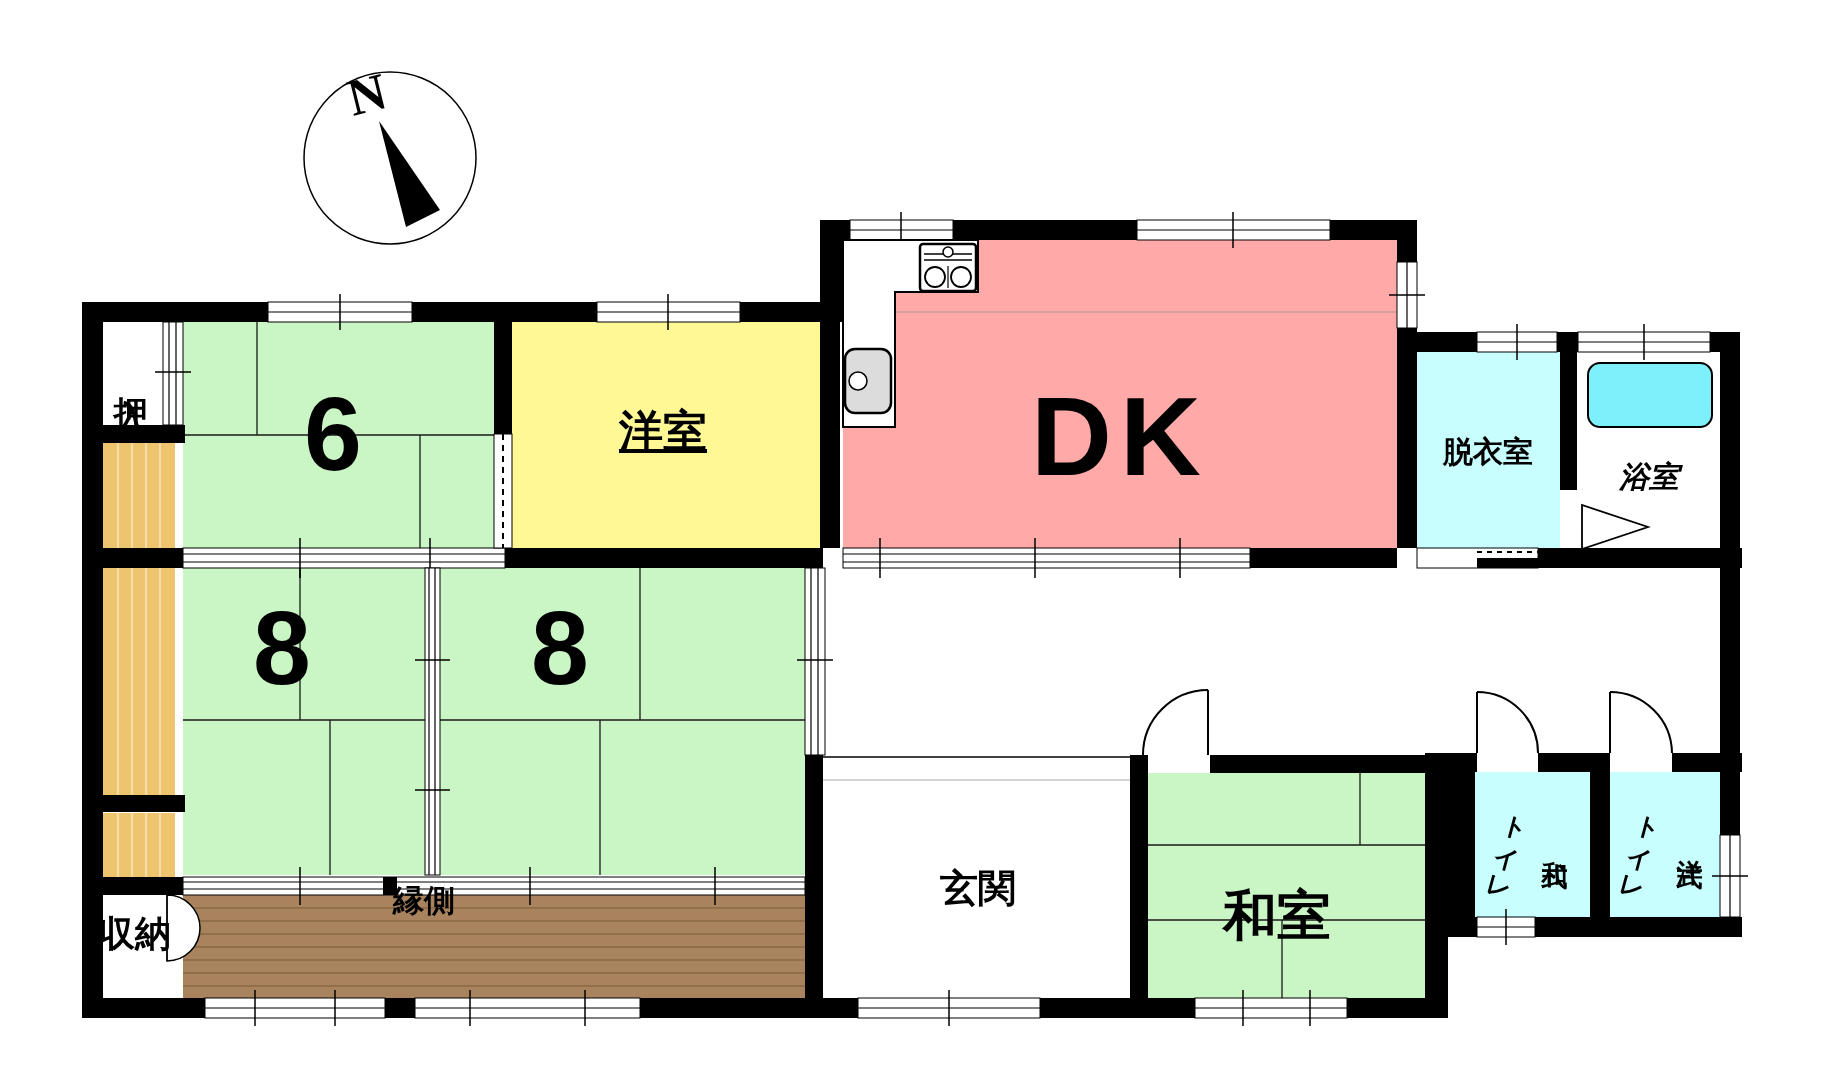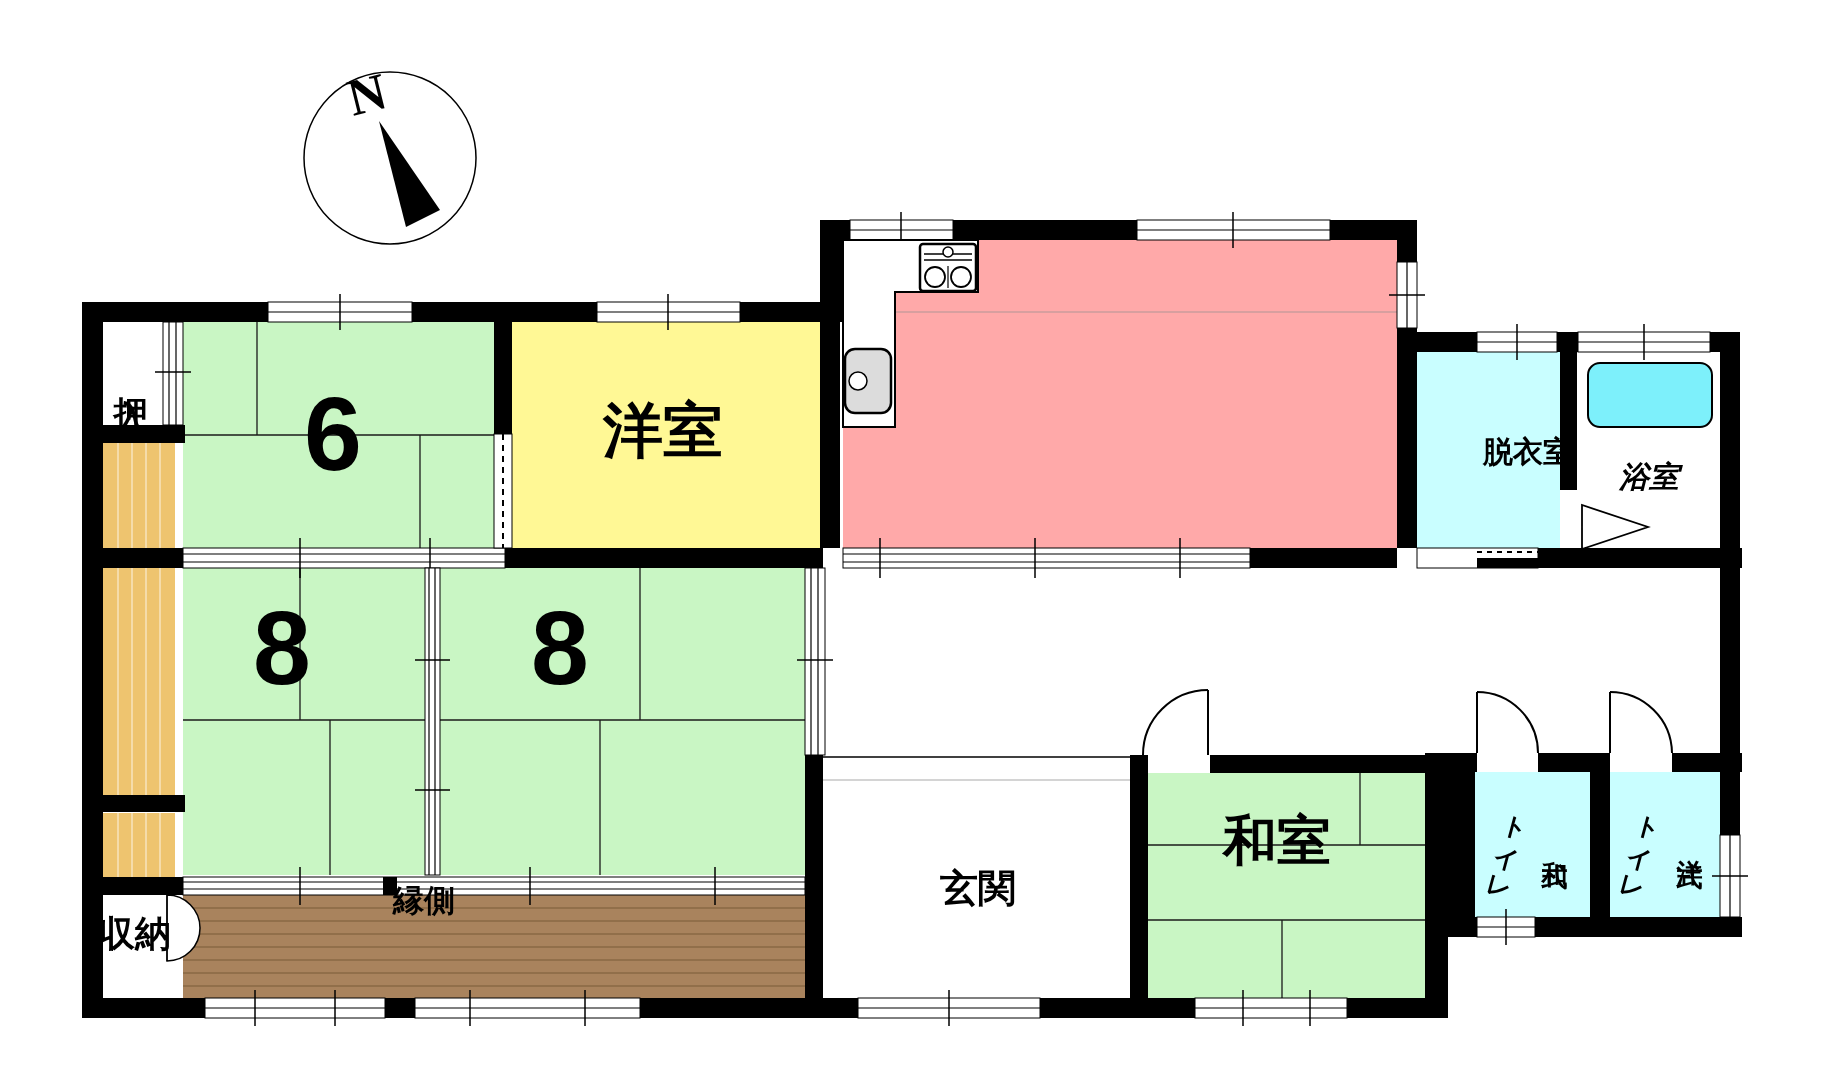--- a/index.html
+++ b/index.html
@@ -243,26 +243,27 @@
     <path d="M1610,692 L1610,753"></path>
     <path d="M1610,692 A62,62 0 0 1 1672,753"></path>
     <path d="M167,895 A33,33 0 0 1 200,928 A33,33 0 0 1 167,961 Z" fill="#fff" stroke-width="1.5"></path>
     <line x1="167" y1="895" x2="167" y2="961" stroke-width="1.2"></line>
   </g>
 </svg>
 
   <div class="lbl nlbl" style="left:367px;top:95px;font-size:52px;">N</div>
   <div class="lbl v" style="left:131px;top:373px;font-size:34px;">押入</div>
   <div class="lbl" style="left:333px;top:434px;font-size:104px;">6</div>
-  <div class="lbl" style="left:663px;top:431px;font-size:60px;">洋室</div>
-  <div class="lbl" style="left:1488px;top:452px;font-size:30px;margin-left:40px;">脱衣室</div>
+  <div class="lbl" style="left:663px;top:431px;font-size:44px;text-decoration:underline;">洋室</div>
+  <div class="lbl" style="left:1120px;top:437px;font-size:112px;letter-spacing:8px;">DK</div>
+  <div class="lbl" style="left:1488px;top:452px;font-size:30px;">脱衣室</div>
   <div class="lbl" style="left:1649px;top:477px;font-size:30px;font-style:italic;">浴室</div>
   <div class="lbl" style="left:282px;top:648px;font-size:104px;">8</div>
   <div class="lbl" style="left:560px;top:648px;font-size:104px;">8</div>
   <div class="lbl" style="left:978px;top:888px;font-size:38px;">玄関</div>
-  <div class="lbl" style="left:1277px;top:840px;font-size:54px;">和室</div>
+  <div class="lbl" style="left:1277px;top:916px;font-size:54px;font-family:Liberation Serif, serif;">和室</div>
   <div class="lbl" style="left:424px;top:900px;font-size:31px;">縁側</div>
   <div class="lbl" style="left:135px;top:934px;font-size:36px;">収納</div>
   <div class="lbl v rot" style="left:1510px;top:845px;font-size:25px;">トイレ</div>
   <div class="lbl v" style="left:1555px;top:842px;font-size:26px;">和式</div>
   <div class="lbl v rot" style="left:1643px;top:845px;font-size:25px;">トイレ</div>
   <div class="lbl v" style="left:1690px;top:842px;font-size:26px;">洋式</div>
 </div>
 
 </body></html>

